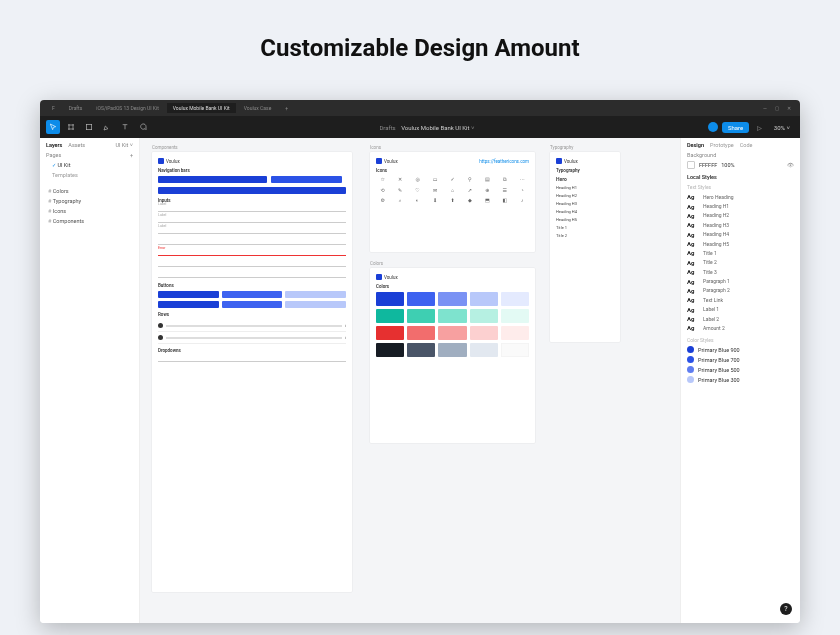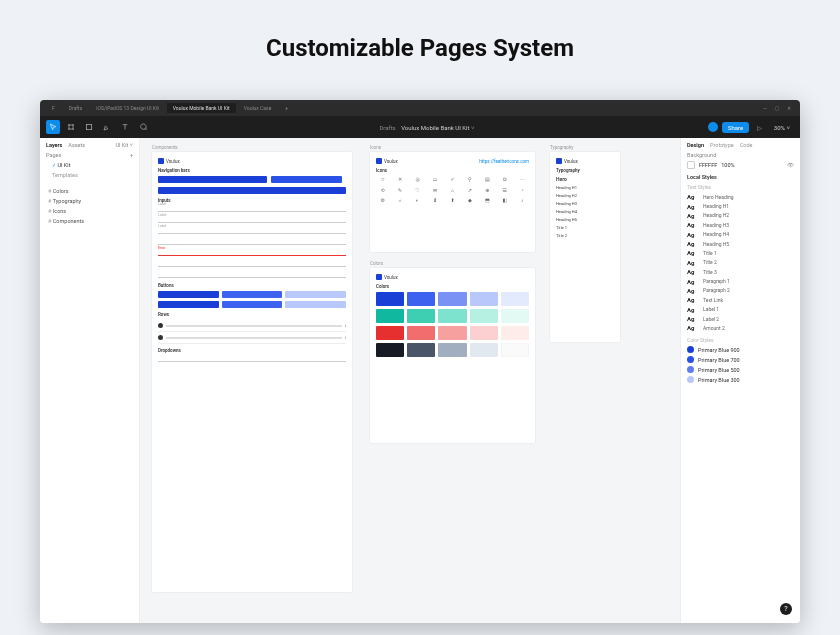--- a/index.html
+++ b/index.html
@@ -86,21 +86,21 @@
   .ts { display:flex; align-items:center; gap:4px; padding:1.2px 0; }
   .ts .ag { font-weight:700; color:#222; font-size:6px; width:12px; }
   .ts .nm { color:#666; font-size:5px; }
   .cs { display:flex; align-items:center; gap:4px; padding:1.5px 0; }
   .cs .dot { width:7px; height:7px; border-radius:50%; }
   .help { position:absolute; bottom:8px; right:8px; width:12px; height:12px; border-radius:50%; background:#1e1e1e; color:#fff; font-size:7px; display:flex; align-items:center; justify-content:center; }
 </style>
 </head>
 <body>
 
-<div class="page-title">Customizable Pages System</div>
+<div class="page-title">Customizable Design Amount</div>
 
 <div class="app-window">
 
   <div class="titlebar">
     <div class="tab">F</div>
     <div class="tab">Drafts</div>
     <div class="tab">iOS/iPadOS 13 Design UI Kit</div>
     <div class="tab active">Voulux Mobile Bank UI Kit</div>
     <div class="tab">Voulux Case</div>
     <div class="tab">+</div>

